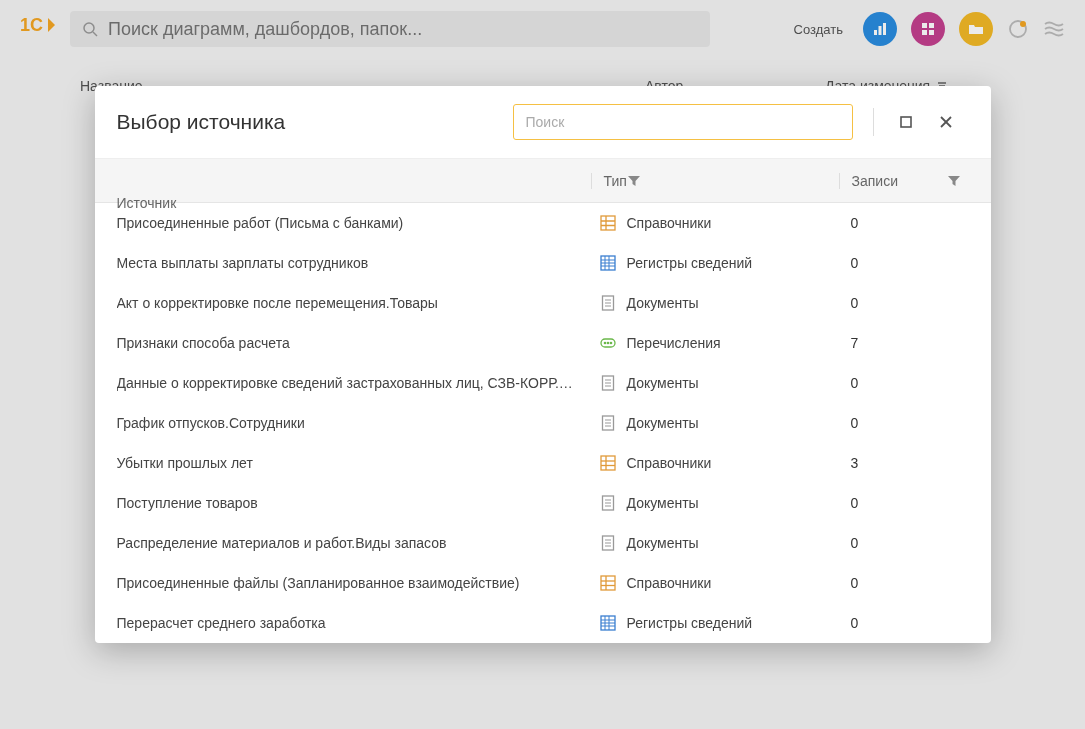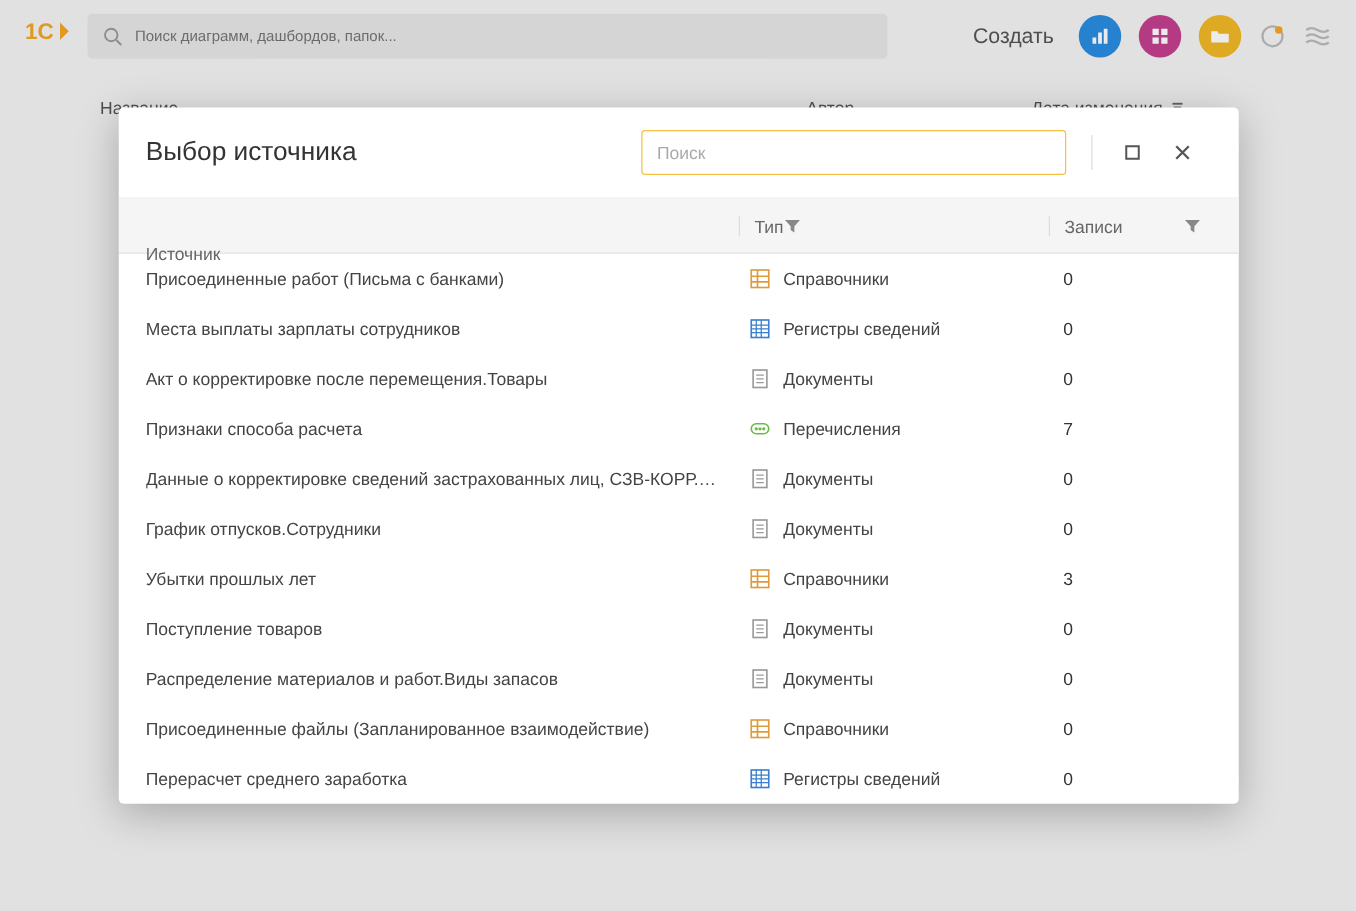--- a/index.html
+++ b/index.html
@@ -36,32 +36,32 @@
     display: flex;
     align-items: center;
     padding: 0 12px;
     gap: 10px;
   }
   .search-bar input {
     border: none;
     background: transparent;
     outline: none;
     flex: 1;
-    font-size: 12px;
+    font-size: 18px;
     color: #888;
   }
   .search-icon { color: #999; }
   .topbar-right {
     margin-left: auto;
     display: flex;
     align-items: center;
     gap: 14px;
   }
   .create-btn {
-    font-size: 17px;
+    font-size: 13px;
     color: #555;
     cursor: pointer;
     padding: 0 6px;
   }
   .circle-btn {
     width: 34px;
     height: 34px;
     border-radius: 50%;
     display: flex;
     align-items: center;

